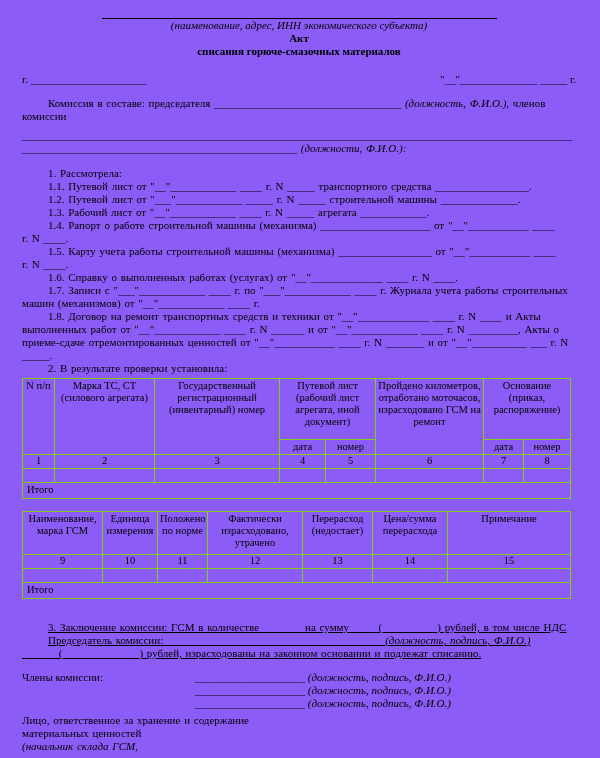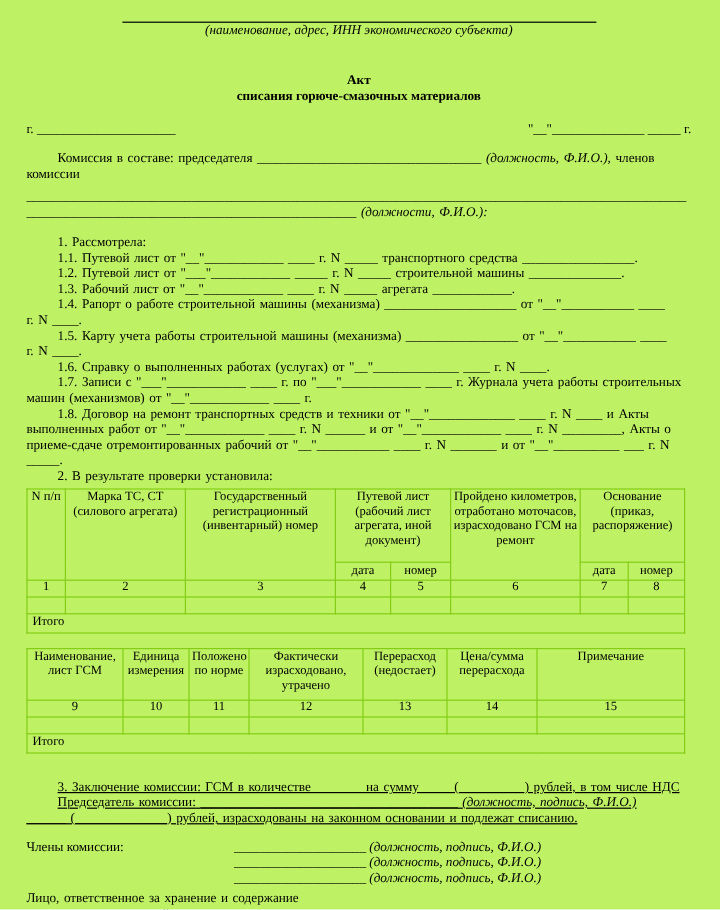--- a/index.html
+++ b/index.html
@@ -1,28 +1,28 @@
 <!DOCTYPE html>
 <html><head>
 <meta charset="utf-8">
 <style>
   html,body{margin:0;padding:0;background:#fff;}
   .page{
     position:relative;width:600px;height:758px;box-sizing:border-box;
-    padding:8px 24px 0 22px;overflow:hidden;background:#bef264;color:#000;
+    padding:8px 24px 0 22px;overflow:hidden;background:#8b5cf6;color:#000;
     font-family:"Liberation Serif","DejaVu Serif",serif;font-size:11px;
   }
   .fline{white-space:nowrap;line-height:13px;word-spacing:1px;}
   .ind{padding-left:26px;}
   .it{font-style:italic;}
   .center{text-align:center;}
   .bold{font-weight:bold;}
   .top-rule{width:395px;margin:2px auto 0;border-bottom:1px solid #000;height:8px;}
   .caption{line-height:13px;}
-  .title-block{margin-top:29px;line-height:13px;}
+  .title-block{margin-top:0;line-height:13px;}
   .pd-row{display:flex;justify-content:space-between;margin-top:15px;line-height:13px;gap:24px;}
   .blk-a{margin-top:11px;}
   .blk-b{margin-top:6px;}
   .blk-s1{margin-top:12px;}
   table{border-collapse:collapse;table-layout:fixed;width:549px;margin-top:3px;}
   th,td{border:1px solid #84cc16;font-weight:normal;text-align:center;vertical-align:top;
         padding:1px 2px;line-height:12px;font-size:10.5px;overflow:hidden;}
   .t1 .h1 th{height:58px;}
   .sub th{height:14px;vertical-align:middle;padding:0 2px;}
   .nums td{height:13px;padding:0 2px;}
@@ -70,21 +70,21 @@
       <div class="fline ind"><span>1.3. Рабочий лист от "__"____________ ____ г. N _____ агрегата ____________.</span></div>
       <div class="fline ind"><span>1.4. Рапорт о работе строительной машины (механизма) ____________________ от "__"___________ ____</span></div>
       <div class="fline"><span>г. N ____.</span></div>
       <div class="fline ind"><span>1.5. Карту учета работы строительной машины (механизма) _________________ от "__"___________ ____</span></div>
       <div class="fline"><span>г. N ____.</span></div>
       <div class="fline ind"><span>1.6. Справку о выполненных работах (услугах) от "__"_____________ ____ г. N ____.</span></div>
       <div class="fline ind"><span>1.7. Записи с "___"____________ ____ г. по "___"____________ ____ г. Журнала учета работы строительных</span></div>
       <div class="fline"><span>машин (механизмов) от "__"____________ ____ г.</span></div>
       <div class="fline ind"><span>1.8. Договор на ремонт транспортных средств и техники от "__"_____________ ____ г. N ____ и Акты</span></div>
       <div class="fline"><span>выполненных работ от "__"____________ ____ г. N ______ и от "__"____________ ____ г. N _________, Акты о</span></div>
-      <div class="fline"><span>приеме-сдаче отремонтированных рабочий от "__"___________ ____ г. N _______ и от "__"__________ ___ г. N</span></div>
+      <div class="fline"><span>приеме-сдаче отремонтированных ценностей от "__"___________ ____ г. N _______ и от "__"__________ ___ г. N</span></div>
       <div class="fline"><span>_____.</span></div>
       <div class="fline ind"><span>2. В результате проверки установила:</span></div>
     </div>
 
   <table class="t1">
     <colgroup>
       <col style="width:32px">
         <col style="width:100px">
         <col style="width:125px">
       <col style="width:46px">
@@ -139,21 +139,21 @@
       <col style="width:80px">
         <col style="width:55px">
         <col style="width:50px">
       <col style="width:95px">
         <col style="width:70px">
         <col style="width:75px">
       <col style="width:123px">
     </colgroup>
     <tbody>
         <tr class="h1">
-      <th>Наименование, лист ГСМ</th>
+      <th>Наименование, марка ГСМ</th>
       <th>Единица измерения</th>
       <th>Положено по норме</th>
       <th>Фактически израсходовано, утрачено</th>
       <th>Перерасход (недостает)</th>
       <th>Цена/сумма перерасхода</th>
       <th>Примечание</th>
     </tr>
     <tr class="nums">
       <td>9</td>
       <td>10</td>

